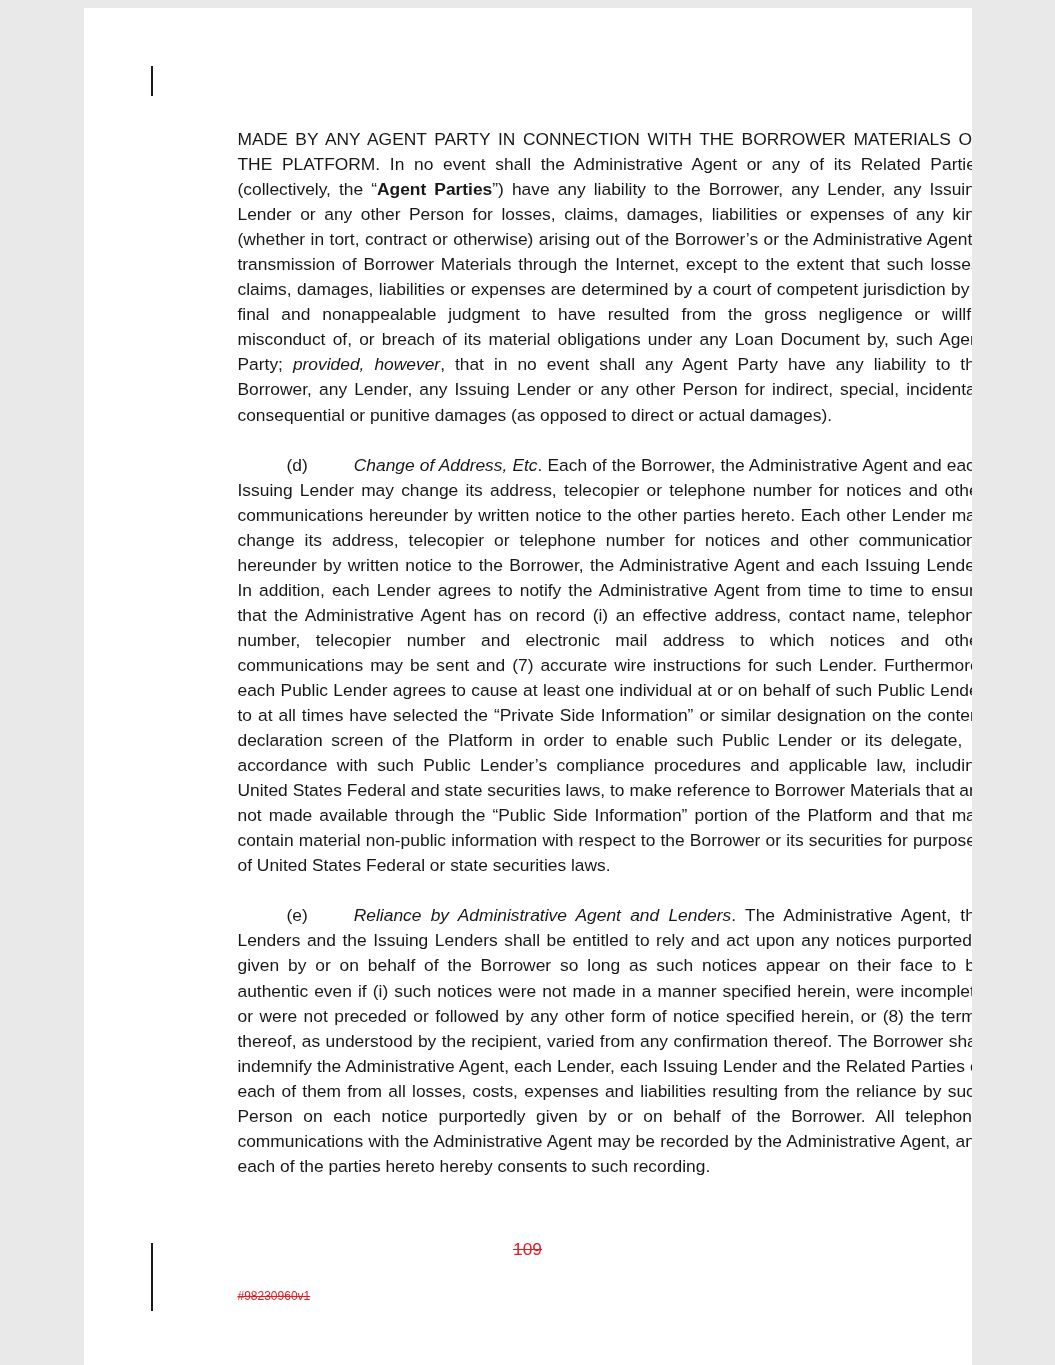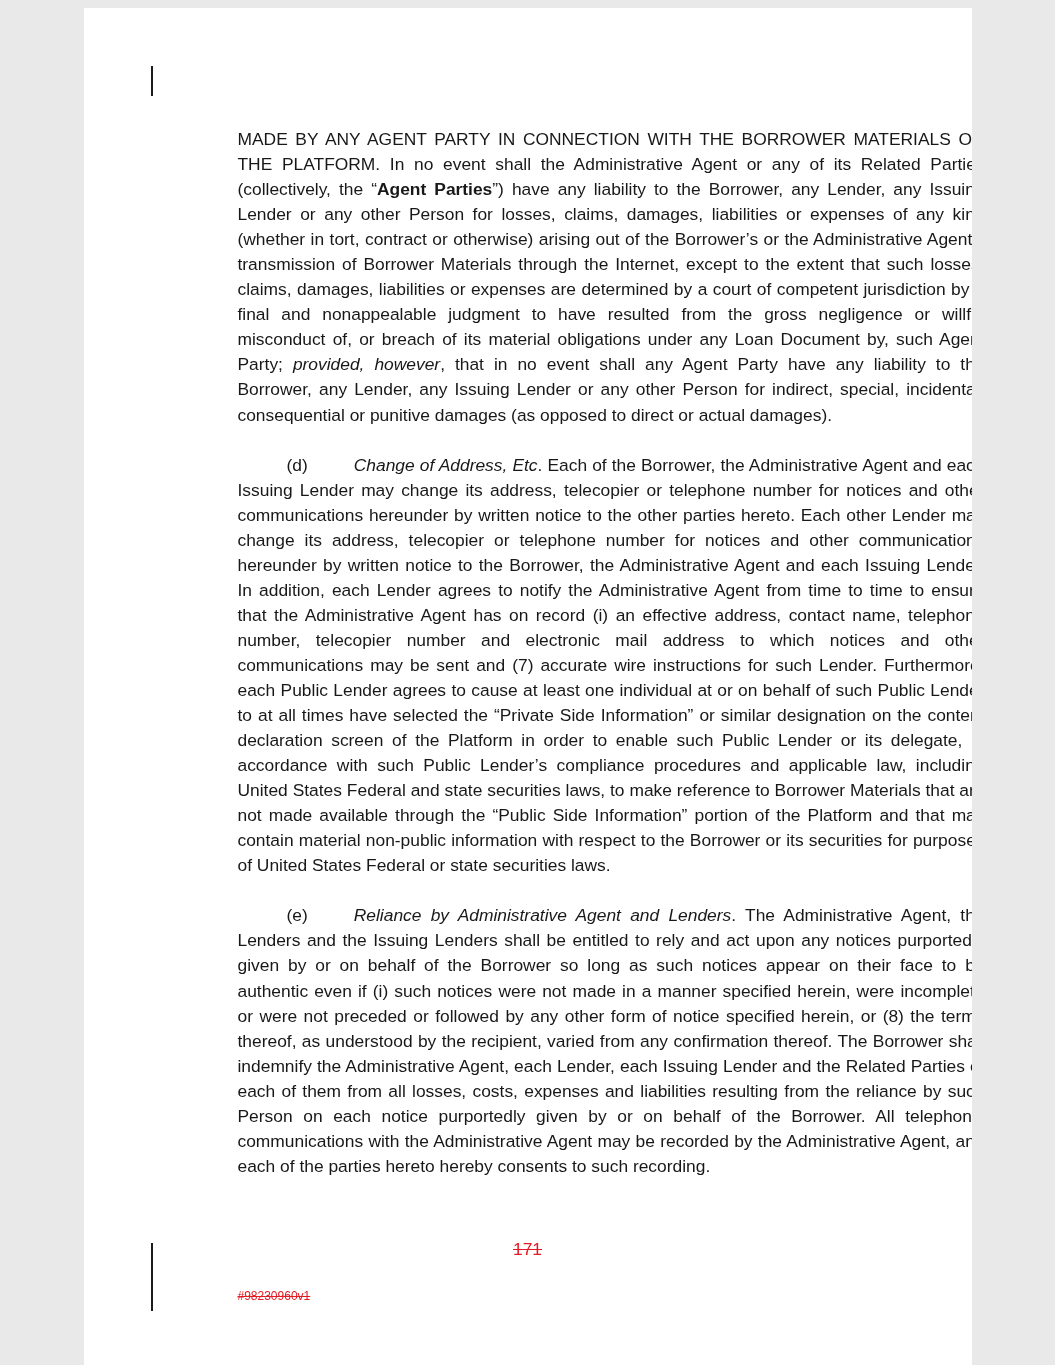--- a/index.html
+++ b/index.html
@@ -61,15 +61,15 @@
 <div class="page" style="color: rgb(24, 24, 24);">
   <div class="change-bar top"></div>
   <div class="change-bar bottom"></div>
 
   <div class="content">
       <p class="para"><span class="seg-normal">MADE BY ANY AGENT PARTY IN CONNECTION WITH THE BORROWER MATERIALS OR THE PLATFORM.  In no event shall the Administrative Agent or any of its Related Parties (collectively, the “</span><span class="seg-bold">Agent Parties</span><span class="seg-normal">”) have any liability to the Borrower, any Lender, any Issuing Lender or any other Person for losses, claims, damages, liabilities or expenses of any kind (whether in tort, contract or otherwise) arising out of the Borrower’s or the Administrative Agent’s transmission of Borrower Materials through the Internet, except to the extent that such losses, claims, damages, liabilities or expenses are determined by a court of competent jurisdiction by a final and nonappealable judgment to have resulted from the gross negligence or willful misconduct of, or breach of its material obligations under any Loan Document by, such Agent Party; </span><span class="seg-italic">provided, however</span><span class="seg-normal">, that in no event shall any Agent Party have any liability to the Borrower, any Lender, any Issuing Lender or any other Person for indirect, special, incidental, consequential or punitive damages (as opposed to direct or actual damages).</span></p>
       <p class="para indented"><span class="seg-normal">(d)</span><span class="tab"></span><span class="seg-italic">Change of Address, Etc</span><span class="seg-normal">.  Each of the Borrower, the Administrative Agent and each Issuing Lender may change its address, telecopier or telephone number for notices and other communications hereunder by written notice to the other parties hereto.  Each other Lender may change its address, telecopier or telephone number for notices and other communications hereunder by written notice to the Borrower, the Administrative Agent and each Issuing Lender.  In addition, each Lender agrees to notify the Administrative Agent from time to time to ensure that the Administrative Agent has on record (i) an effective address, contact name, telephone number, telecopier number and electronic mail address to which notices and other communications may be sent and (7) accurate wire instructions for such Lender.  Furthermore, each Public Lender agrees to cause at least one individual at or on behalf of such Public Lender to at all times have selected the “Private Side Information” or similar designation on the content declaration screen of the Platform in order to enable such Public Lender or its delegate, in accordance with such Public Lender’s compliance procedures and applicable law, including United States Federal and state securities laws, to make reference to Borrower Materials that are not made available through the “Public Side Information” portion of the Platform and that may contain material non-public information with respect to the Borrower or its securities for purposes of United States Federal or state securities laws.</span></p>
       <p class="para indented"><span class="seg-normal">(e)</span><span class="tab"></span><span class="seg-italic">Reliance by Administrative Agent and Lenders</span><span class="seg-normal">.  The Administrative Agent, the Lenders and the Issuing Lenders shall be entitled to rely and act upon any notices purportedly given by or on behalf of the Borrower so long as such notices appear on their face to be authentic even if (i) such notices were not made in a manner specified herein, were incomplete or were not preceded or followed by any other form of notice specified herein, or (8) the terms thereof, as understood by the recipient, varied from any confirmation thereof.  The Borrower shall indemnify the Administrative Agent, each Lender, each Issuing Lender and the Related Parties of each of them from all losses, costs, expenses and liabilities resulting from the reliance by such Person on each notice purportedly given by or on behalf of the Borrower.  All telephonic communications with the Administrative Agent may be recorded by the Administrative Agent, and each of the parties hereto hereby consents to such recording.</span></p>
     </div>
 
-  <div class="page-number" style="color: rgb(227, 27, 35);">171</div>
+  <div class="page-number" style="color: rgb(227, 27, 35);">109</div>
   <div class="doc-id" style="color: rgb(227, 27, 35);">#98230960v1</div>
 </div>
 
 </body></html>

